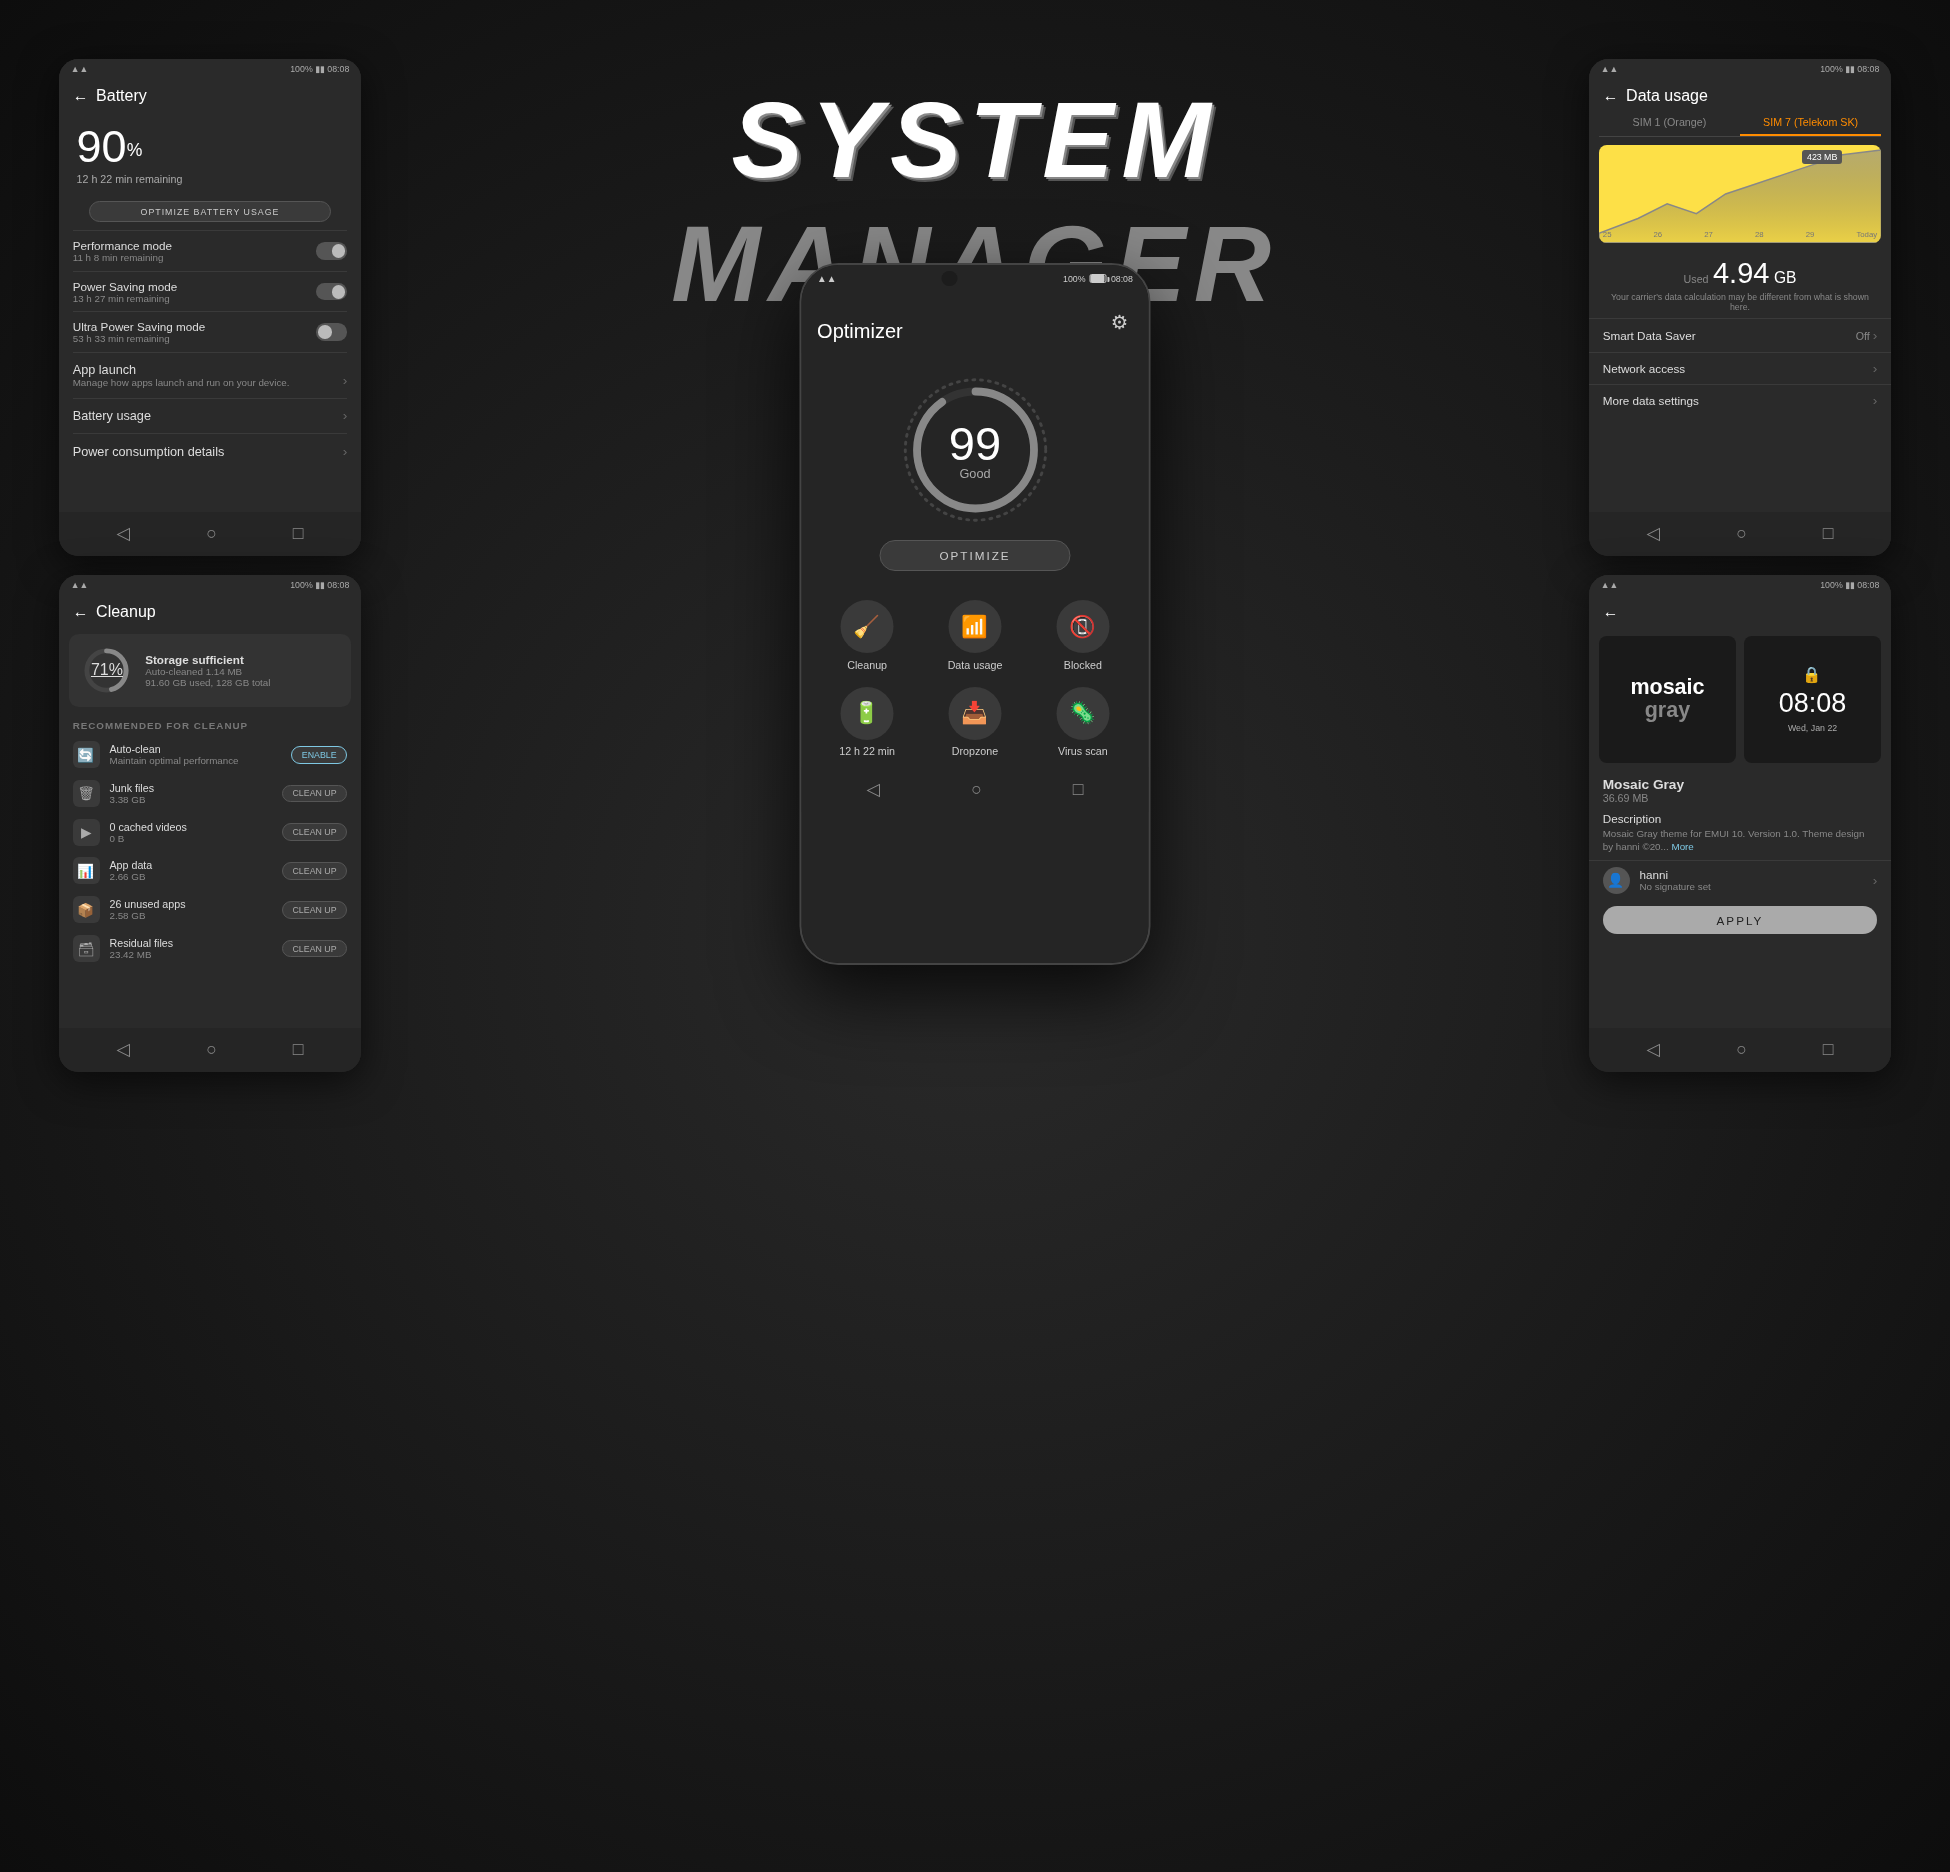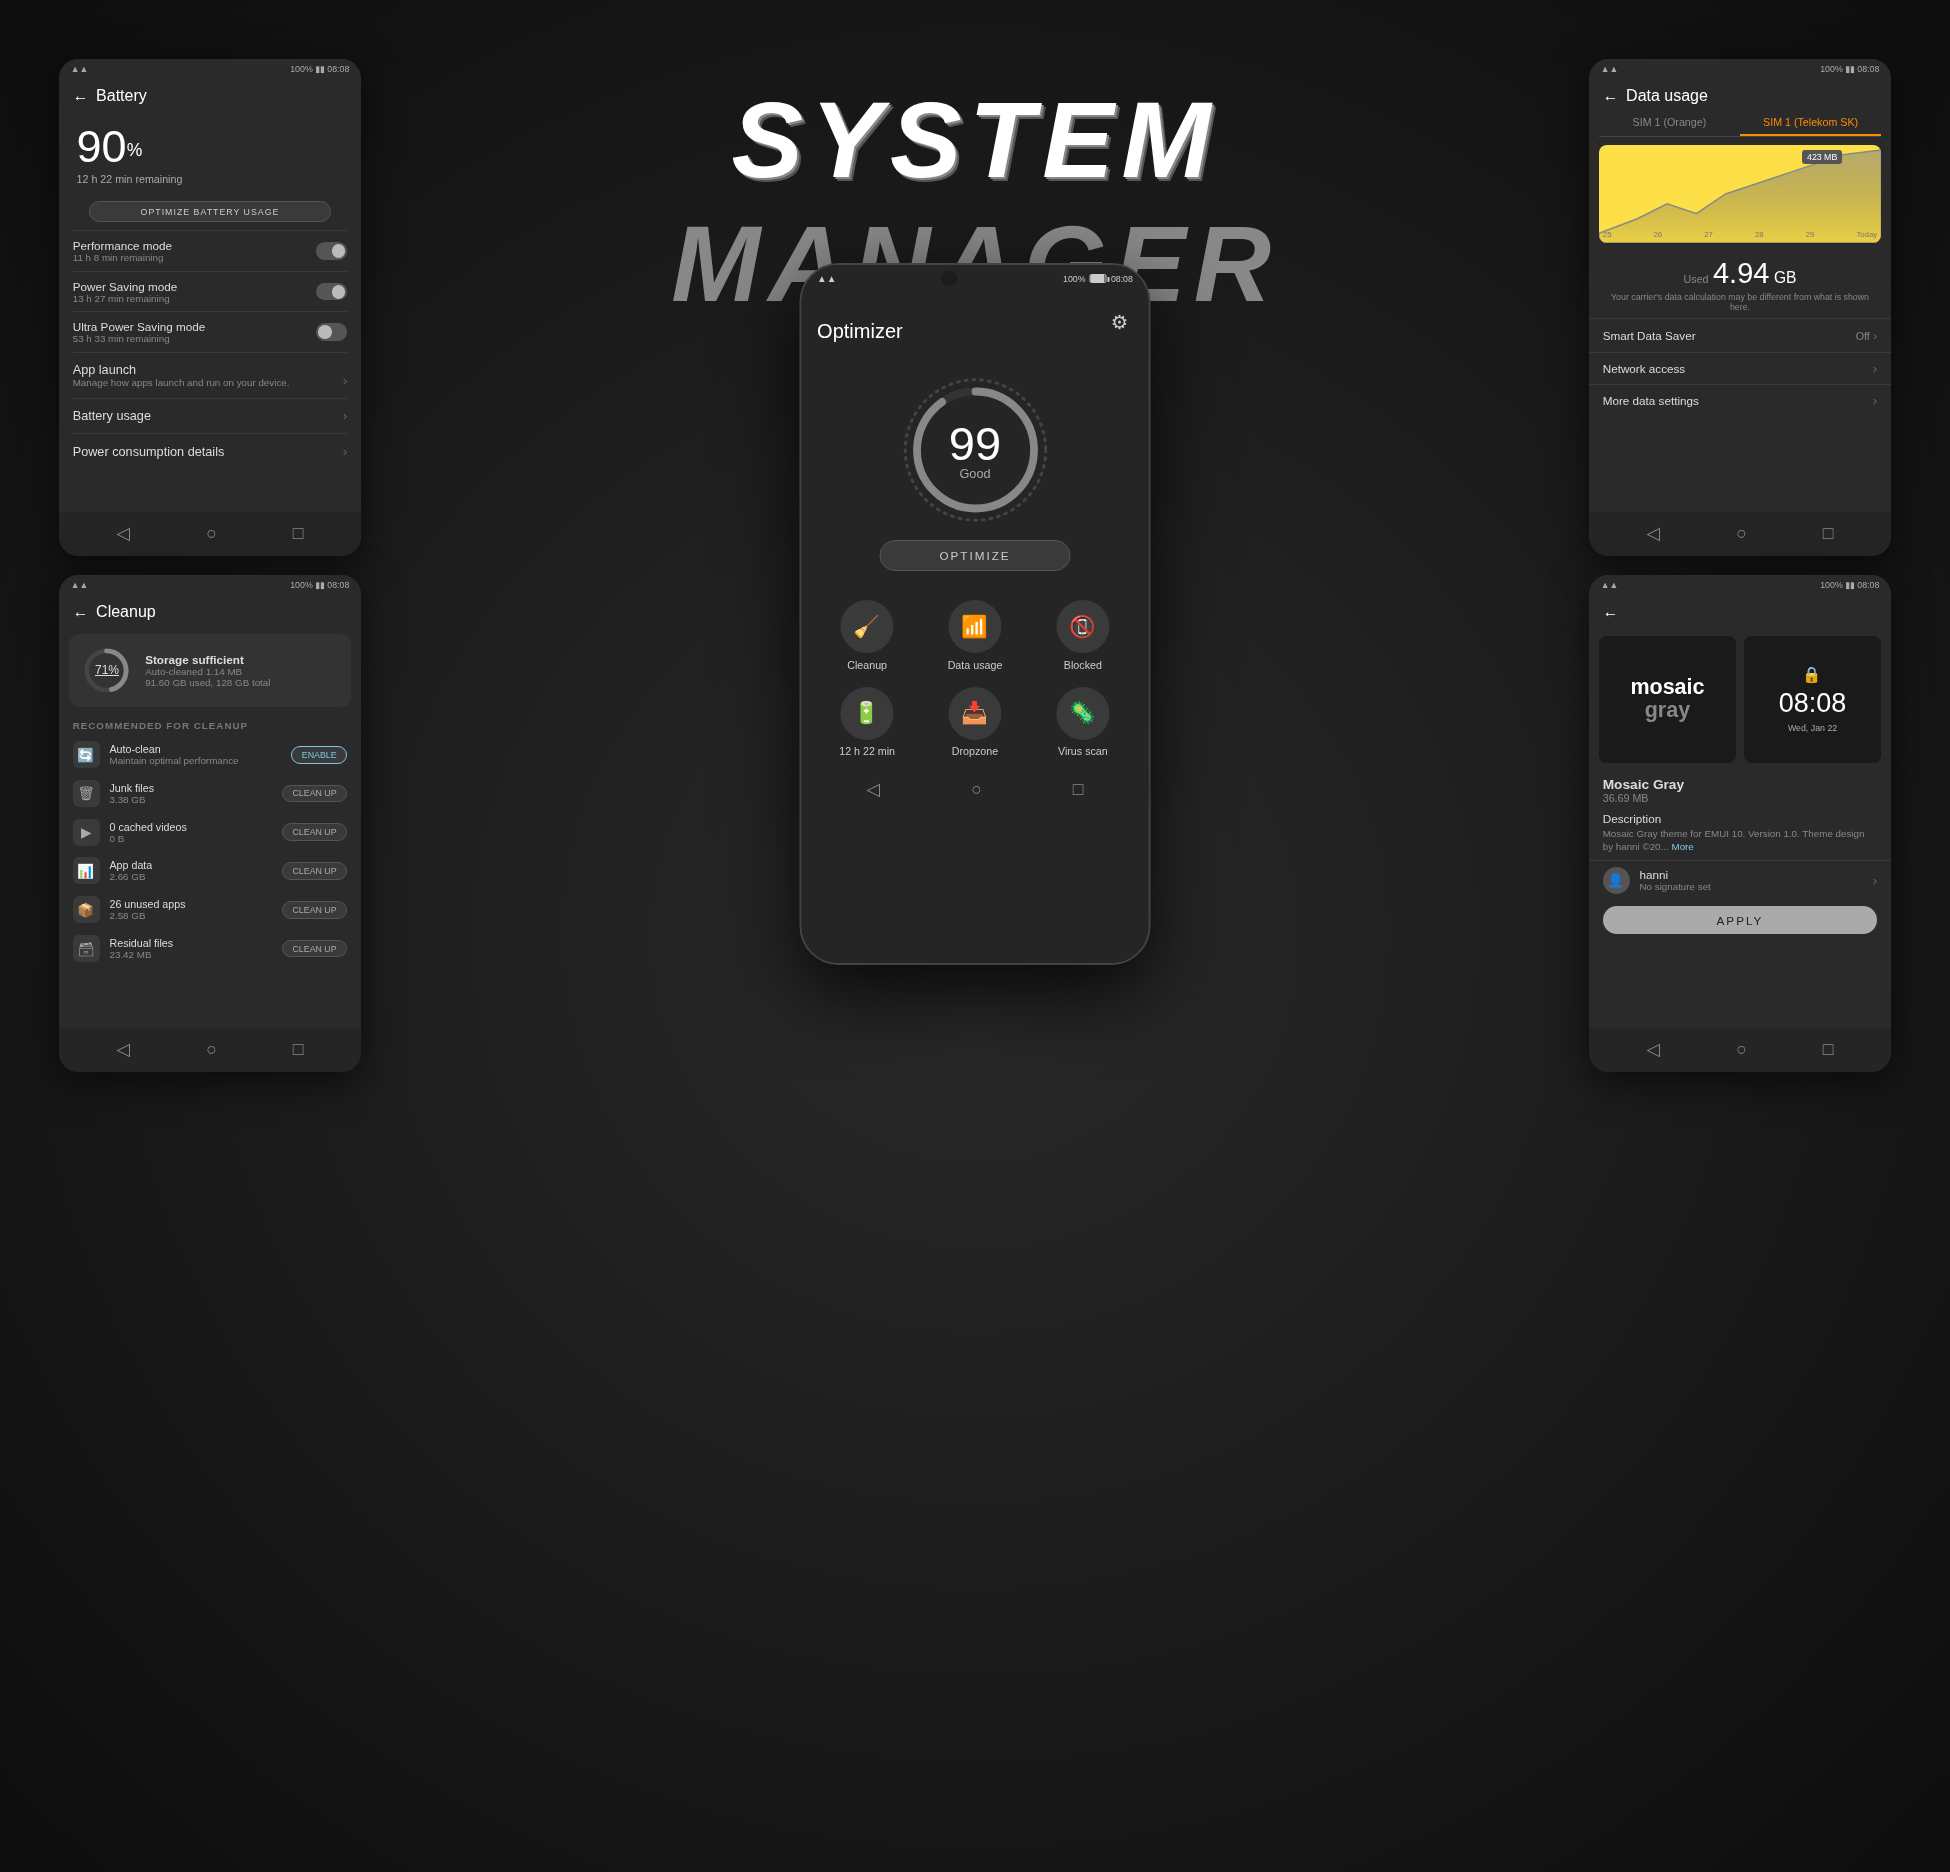--- a/index.html
+++ b/index.html
@@ -636,21 +636,21 @@
   <div class="panel-header">
     <span class="panel-back">←</span>
     <span class="panel-header-title">Cleanup</span>
   </div>
   <div class="storage-info">
     <div class="donut">
       <svg width="49" height="49" viewBox="0 0 50 50">
         <circle cx="25" cy="25" r="20" fill="none" stroke="#444" stroke-width="5"></circle>
         <circle cx="25" cy="25" r="20" fill="none" stroke="#888" stroke-width="5" stroke-dasharray="88.6 125.6" stroke-dashoffset="31.4" stroke-linecap="round" transform="rotate(-90 25 25)"></circle>
       </svg>
-      <div style="position:absolute;inset:0;display:flex;align-items:center;justify-content:center;font-size:12px;color:#ddd;text-decoration:underline;">71%</div>
+      <div style="position:absolute;inset:0;display:flex;align-items:center;justify-content:center;font-size:16px;color:#ddd;text-decoration:underline;">71%</div>
     </div>
     <div class="storage-text">
       <div class="storage-title">Storage sufficient</div>
       <div class="storage-sub">Auto-cleaned 1.14 MB</div>
       <div class="storage-size">91.60 GB used, 128 GB total</div>
     </div>
   </div>
   <div class="recommended-title">RECOMMENDED FOR CLEANUP</div>
 
   <div class="cleanup-item">
@@ -787,21 +787,21 @@
   <div class="panel-status-bar">
     <span>▲▲</span>
     <span>100% ▮▮ 08:08</span>
   </div>
   <div class="panel-header">
     <span class="panel-back">←</span>
     <span class="panel-header-title">Data usage</span>
   </div>
   <div class="sim-tabs">
     <div class="sim-tab">SIM 1 (Orange)</div>
-    <div class="sim-tab active">SIM 1 (Telekom SK)</div>
+    <div class="sim-tab active">SIM 7 (Telekom SK)</div>
   </div>
 
   <div class="data-chart">
     <svg width="100%" height="100%" viewBox="0 0 290 100" preserveAspectRatio="none">
       <defs>
         <linearGradient id="chartGrad" x1="0" y1="0" x2="0" y2="1">
           <stop offset="0%" stop-color="#888" stop-opacity="0.6"></stop>
           <stop offset="100%" stop-color="#444" stop-opacity="0.1"></stop>
         </linearGradient>
       </defs>

